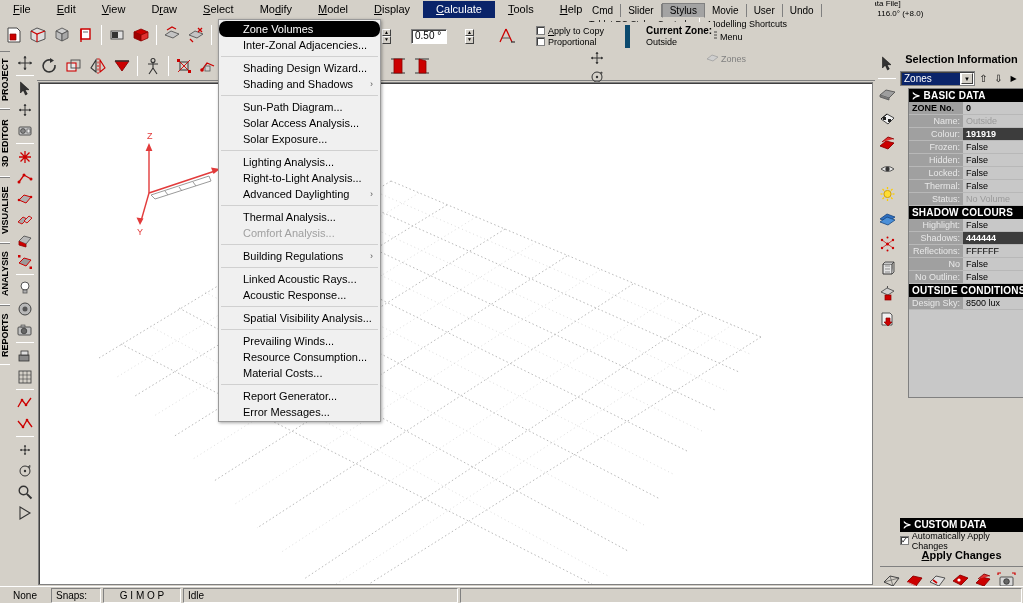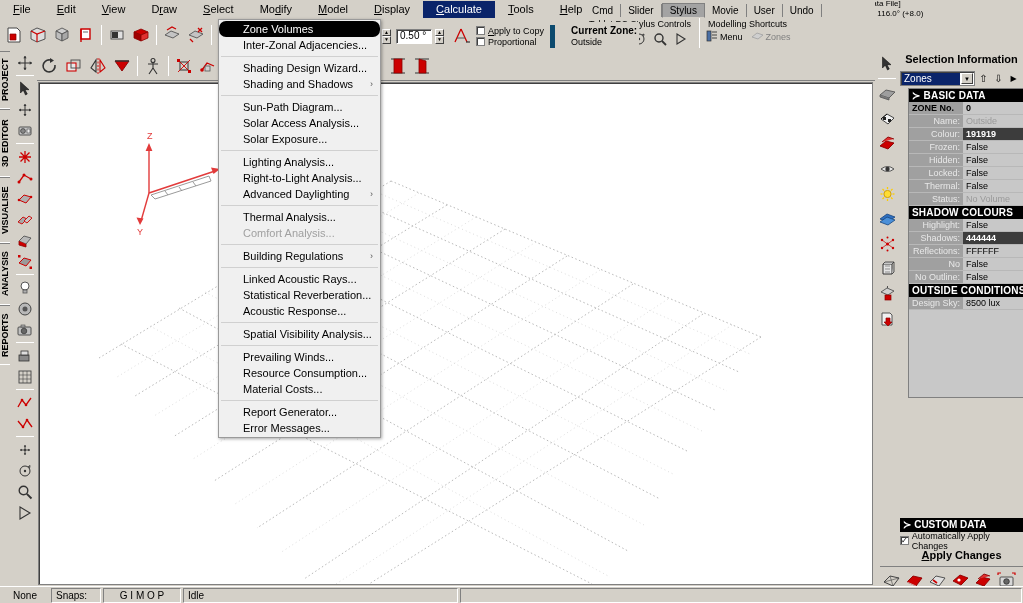--- a/index.html
+++ b/index.html
@@ -79,21 +79,21 @@
   
   .tb3 {
     position:absolute; left:0; top:51px; width:875px; height:30px;
     background:#d4d0c8; display:flex; align-items:center;
     border-bottom:1px solid #808080;
   }
 
   
   .tb2b {
     position:absolute; left:380px; top:22px; height:28px;
-    display:flex; align-items:center; gap:3px;
+    display:flex; align-items:center; gap:18px;
     background:#d4d0c8; z-index:3; padding:0 2px;
   }
   .chk-col { display:flex; flex-direction:column; gap:1px; font-size:9px; }
   .chkline { display:flex; align-items:center; gap:3px; }
   .chkbox {
     width:9px; height:9px; background:#fff; border:1px solid #808080;
     box-shadow: inset 1px 1px 0 #404040;
   }
   .curzone { font-size:9px; line-height:11px; border-left:5px solid #0c4a6e;
              padding-left:16px; margin-left:3px; }
@@ -109,21 +109,21 @@
     font-size:10px; padding:1px 7px; color:#000; cursor:default;
     border-right:1px solid #808080;
   }
   .rtab.sel {
     border:1px solid #808080; border-bottom-color:#d4d0c8;
     background:#a3a3a3; padding:1px 7px;
   }
   .rpanel-row { display:flex; align-items:flex-start; gap:4px; padding-left:2px; }
   .rp-grp { display:flex; flex-direction:column; }
   .rp-title { font-size:9px; color:#000; padding:1px 2px; white-space:nowrap; }
-  .rp-icons { display:flex; align-items:flex-start; gap:1px; }
+  .rp-icons { display:flex; align-items:flex-start; gap:1px;flex-direction:column; }
   .rp-icons .tbtn { width:20px; height:18px; }
   .rp-lbl { font-size:9px; display:flex; align-items:center; gap:2px; }
   .rp-lbl.dis { color:#808080; }
   .vdiv { width:1px; height:30px; background:#808080; border-right:1px solid #fff; margin:0 2px; }
 
   
   .vtabs {
     position:absolute; left:0; top:51px; width:13px; height:535px;
     background:#d4d0c8;
   }
@@ -1109,21 +1109,20 @@
     <div class="dd-sep"></div>
     <div class="dd-item">Thermal Analysis...</div>
     <div class="dd-item dis">Comfort Analysis...</div>
     <div class="dd-sep"></div>
     <div class="dd-item">
       <span>Building Regulations</span>
       <span class="sub">›</span>
     </div>
     <div class="dd-sep"></div>
     <div class="dd-item">Linked Acoustic Rays...</div>
-    <div class="dd-item">Statistical Reverberation...</div>
     <div class="dd-item">Acoustic Response...</div>
     <div class="dd-sep"></div>
     <div class="dd-item">Spatial Visibility Analysis...</div>
     <div class="dd-sep"></div>
     <div class="dd-item">Prevailing Winds...</div>
     <div class="dd-item">Resource Consumption...</div>
     <div class="dd-item">Material Costs...</div>
     <div class="dd-sep"></div>
     <div class="dd-item">Report Generator...</div>
     <div class="dd-item">Error Messages...</div>

